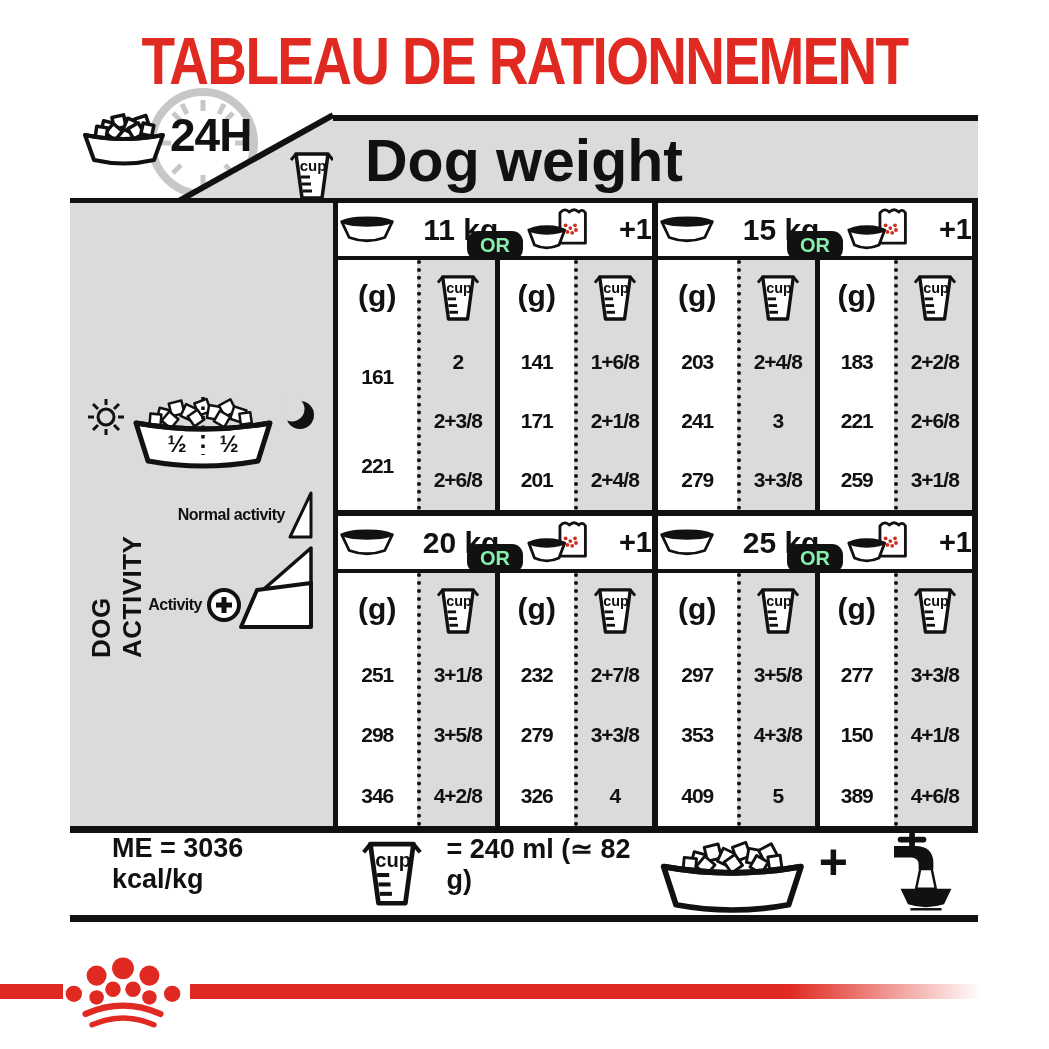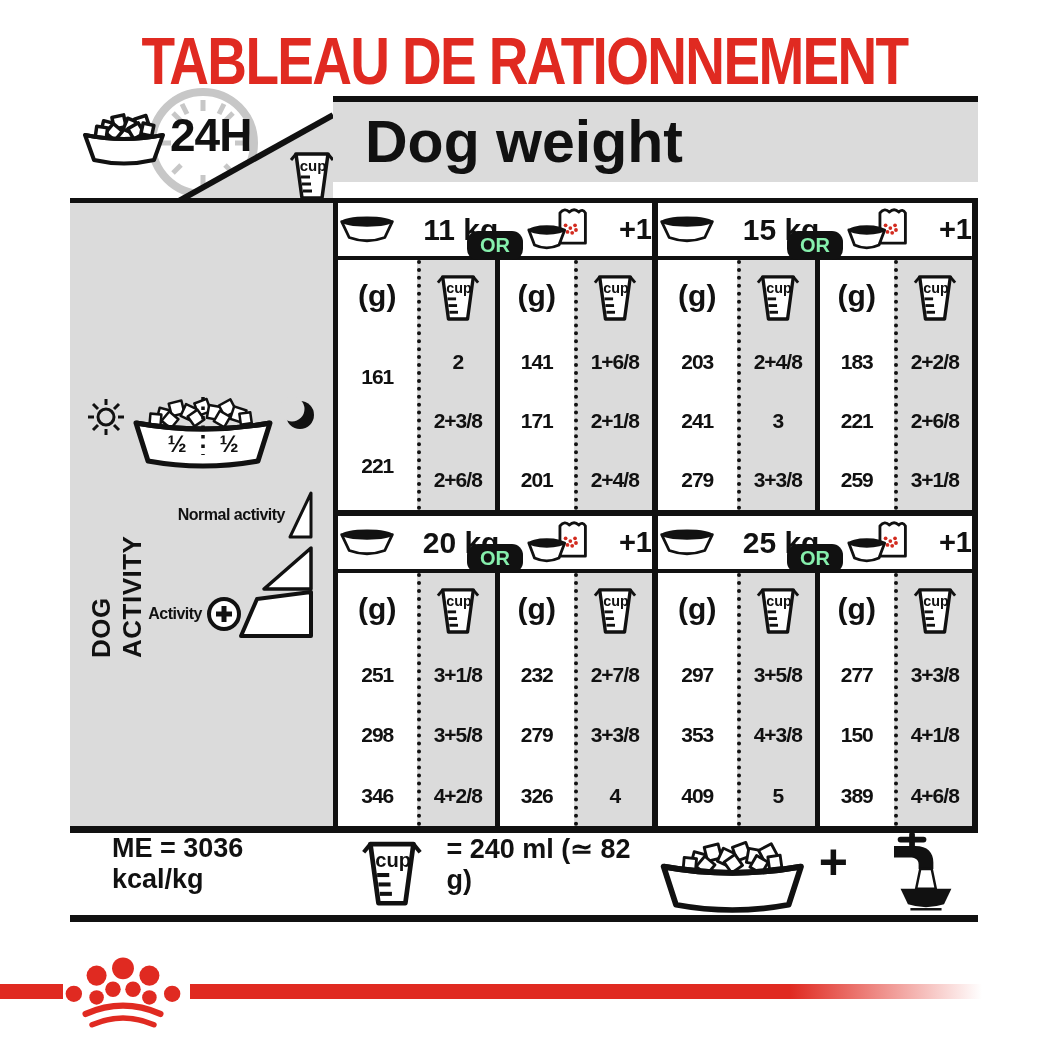--- a/index.html
+++ b/index.html
@@ -16,36 +16,36 @@
   .title{position:absolute;top:22px;left:0;width:100%;text-align:center;
     font-size:67px;font-weight:bold;color:var(--red);letter-spacing:-2px;
     transform:scaleX(.82);transform-origin:center;white-space:nowrap;}
 
   
   .clock{position:absolute;left:144px;top:84px;}
   .h24{position:absolute;left:170px;top:108px;font-size:46px;letter-spacing:-1px;}
   .bowl-top{position:absolute;left:80px;top:110px;}
   .diag{position:absolute;left:70px;top:112px;}
   .cup-top{position:absolute;left:289px;top:146px;}
-  .dogweight{position:absolute;left:333px;top:96px;width:645px;height:86px;
+  .dogweight{position:absolute;left:333px;top:115px;width:645px;height:86px;
     background:var(--gray);border-top:6px solid var(--ink);box-sizing:border-box;
     display:flex;align-items:center;padding-left:32px;font-size:59px;}
 
   
   .sidebar{position:absolute;left:70px;top:198px;width:263px;height:628px;
     background:var(--gray);border-top:5px solid var(--ink);box-sizing:border-box;}
   .sun{position:absolute;left:12px;top:188px;}
   .halfbowl{position:absolute;left:58px;top:194px;}
   .moon{position:absolute;left:210px;top:192px;}
   .vlabel{position:absolute;left:16px;top:283px;height:172px;
     writing-mode:vertical-rl;transform:rotate(180deg);font-size:26px;letter-spacing:.5px;}
   .actrow{position:absolute;left:60px;width:184px;display:flex;align-items:center;justify-content:flex-end;gap:3px;}
   .act1{top:287px;}
   .act2{top:342px;}
-  .act3{top:386px;}
+  .act3{top:377px;}
   .actrow .lbl{font-size:16px;letter-spacing:-.5px;}
   .pluscircle{margin-right:-8px;z-index:2;}
 
   
   .table{position:absolute;left:333px;top:198px;width:645px;height:628px;
     border-left:5px solid var(--ink);border-right:6px solid var(--ink);
     box-sizing:border-box;display:flex;flex-direction:column;background:#fff;}
   .half{display:flex;}
   .half1{height:312px;border-top:5px solid var(--ink);box-sizing:border-box;}
   .half2{height:316px;border-top:6px solid var(--ink);box-sizing:border-box;}

